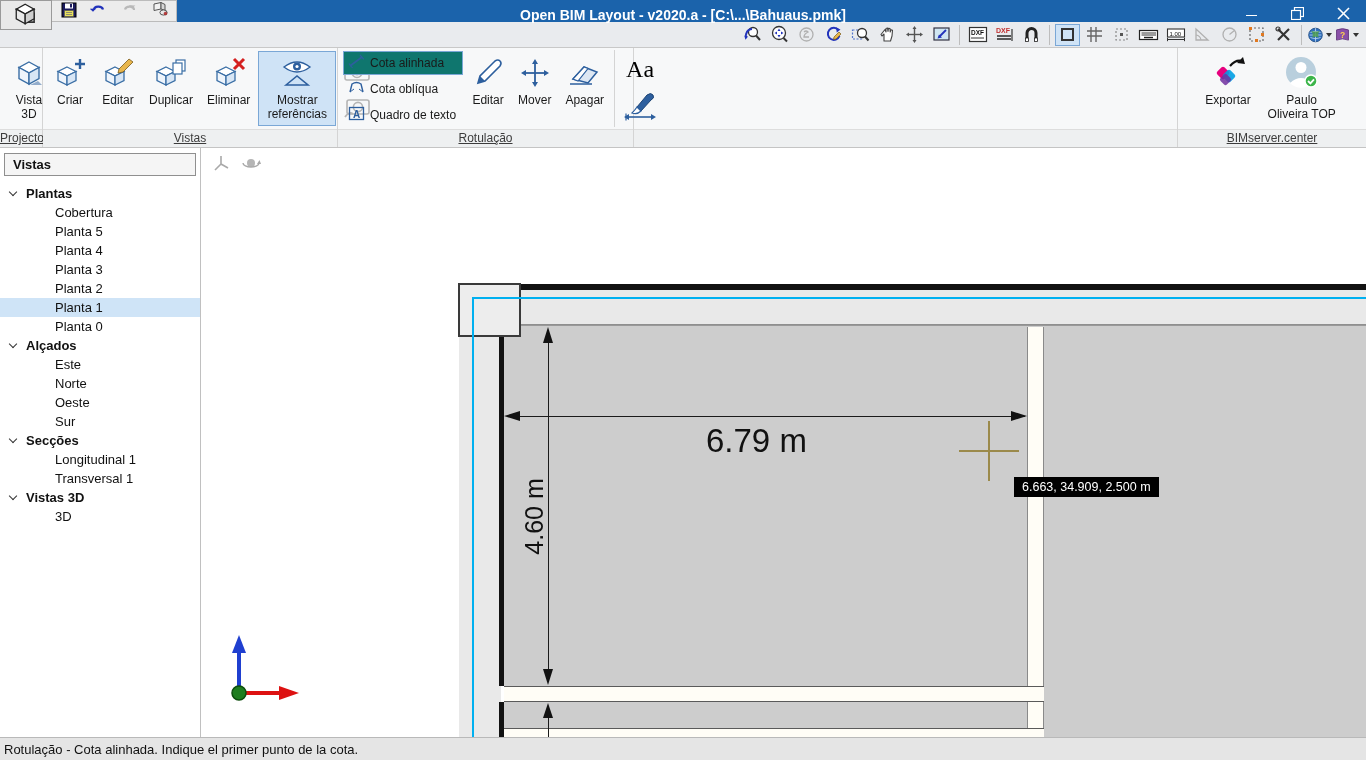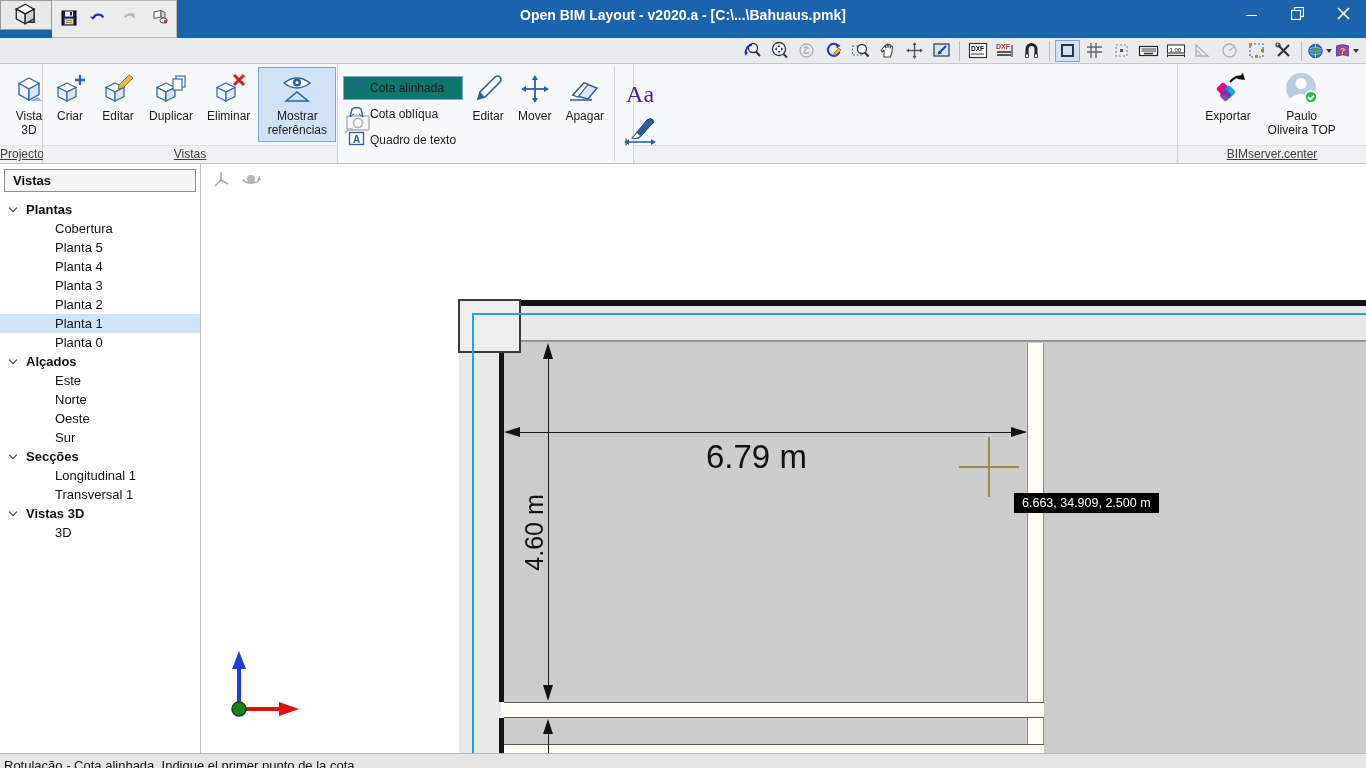--- a/index.html
+++ b/index.html
@@ -1,20 +1,20 @@
 <!DOCTYPE html>
 <html><head>
 <meta charset="utf-8">
 <style>
   * { margin:0; padding:0; box-sizing:border-box; }
   html,body { width:1366px; height:768px; overflow:hidden;
     font-family:"Liberation Sans", sans-serif; font-size:13px; background:#fff; }
 
   
-  .titlebar { height:38px; background:#1b63ab; display:flex; align-items:stretch; position:relative; }
+  .titlebar { height:22px; background:#1b63ab; display:flex; align-items:stretch; position:relative; }
   .appicon { width:52px; height:30px; background:#e9e9e9; border:1px solid #9a9a9a;
     display:flex; align-items:center; justify-content:center; }
   .qat { background:#ececec; border:1px solid #bbb; border-left:none; display:flex; align-items:center; padding:0 6px; gap:8px; }
   .qbtn { width:22px; height:22px; display:flex; align-items:center; justify-content:center; cursor:pointer; }
   .title-text { position:absolute; left:0; right:0; top:0; height:30px; display:flex; align-items:center;
     justify-content:center; color:#fff; font-weight:bold; font-size:14px; pointer-events:none; }
   .wincontrols { margin-left:auto; display:flex; }
   .wc { width:46px; height:30px; display:flex; align-items:center; justify-content:center; color:#fff; }
   .min-glyph { width:11px; height:1px; background:#fff; display:block; }
 
@@ -39,21 +39,21 @@
   .bigbtn .blabel { font-size:12px; color:#1a1a1a; text-align:center; line-height:14px; margin-top:2px; }
   .bigbtn.sel { background:#cfe3f6; border:1px solid #7aa7d6; }
   .smallcol { display:flex; flex-direction:column; justify-content:center; gap:2px; padding:0 2px; }
   .smallbtn { display:flex; align-items:center; gap:5px; padding:2px 6px 2px 4px; border:1px solid transparent;
     font-size:12px; color:#1a1a1a; cursor:pointer; white-space:nowrap; }
   .smallbtn.sel { background:#0f766e; border:1px solid #7aa7d6; }
   .camcol { display:flex; flex-direction:column; justify-content:center; gap:4px; padding:0 3px; }
   .cambtn { width:34px; height:32px; display:flex; align-items:center; justify-content:center; cursor:pointer; }
   .aacol { display:flex; flex-direction:column; justify-content:center; gap:2px; padding:0 4px; border-left:1px solid #d4d4d4; margin-left:3px; }
   .aabtn { width:42px; height:36px; display:flex; align-items:center; justify-content:center; cursor:pointer; }
-  .aatext { font-size:24px; color:#4c1d95; font-family:"Liberation Serif", serif; }
+  .aatext { font-size:24px; color:#000000; font-family:"Liberation Serif", serif; }
   .rspacer { flex:1; display:flex; flex-direction:column; border-right:1px solid #d4d4d4; }
   .rspacer .rbody { flex:1; }
   .rspacer .rcap { height:18px; background:#eef0f1; border-top:1px solid #ddd; }
 
   
   .main { display:flex; height:589px; }
   .sidebar { width:201px; border-right:1px solid #c0c0c0; background:#fff; overflow:hidden; }
   .sb-header { margin:5px 4px 8px; border:1px solid #8f8f8f; background:#f5f5f5; font-weight:bold;
     padding:3px 8px; font-size:13px; color:#111; }
   .treerow { height:19px; display:flex; align-items:center; font-size:13px; color:#111; cursor:pointer; }
@@ -494,20 +494,21 @@
               <path d="M14 16 L24 4 Q28 1 30 4 Q32 7 28 9 L18 20 Z" fill="#2d5f9e" stroke="#1d4475" stroke-width="1"></path>
               <path d="M14 16 L18 20 Q14 24 9 22 Q12 19 14 16 Z" fill="#fff" stroke="#2d5f9e" stroke-width="1.2"></path>
               <line x1="3" y1="26" x2="31" y2="26" stroke="#2d5f9e" stroke-width="1.6"></line>
               <path d="M1 26 L6 23 L6 29 Z M33 26 L28 23 L28 29 Z" fill="#2d5f9e"></path>
               <line x1="3" y1="22.5" x2="3" y2="29.5" stroke="#2d5f9e" stroke-width="1.2"></line>
             </svg>
           </span>
         </div>
       </div>
     </div>
+    <div class="rcap">Rotulação</div>
   </div>
 
   <div class="rspacer">
     <div class="rbody"></div>
     <div class="rcap"></div>
   </div>
 
   <div class="rgroup" style="width:188px; border-right:none;">
     <div class="rbody" style="justify-content:center;">
       <div class="bigbtn">

